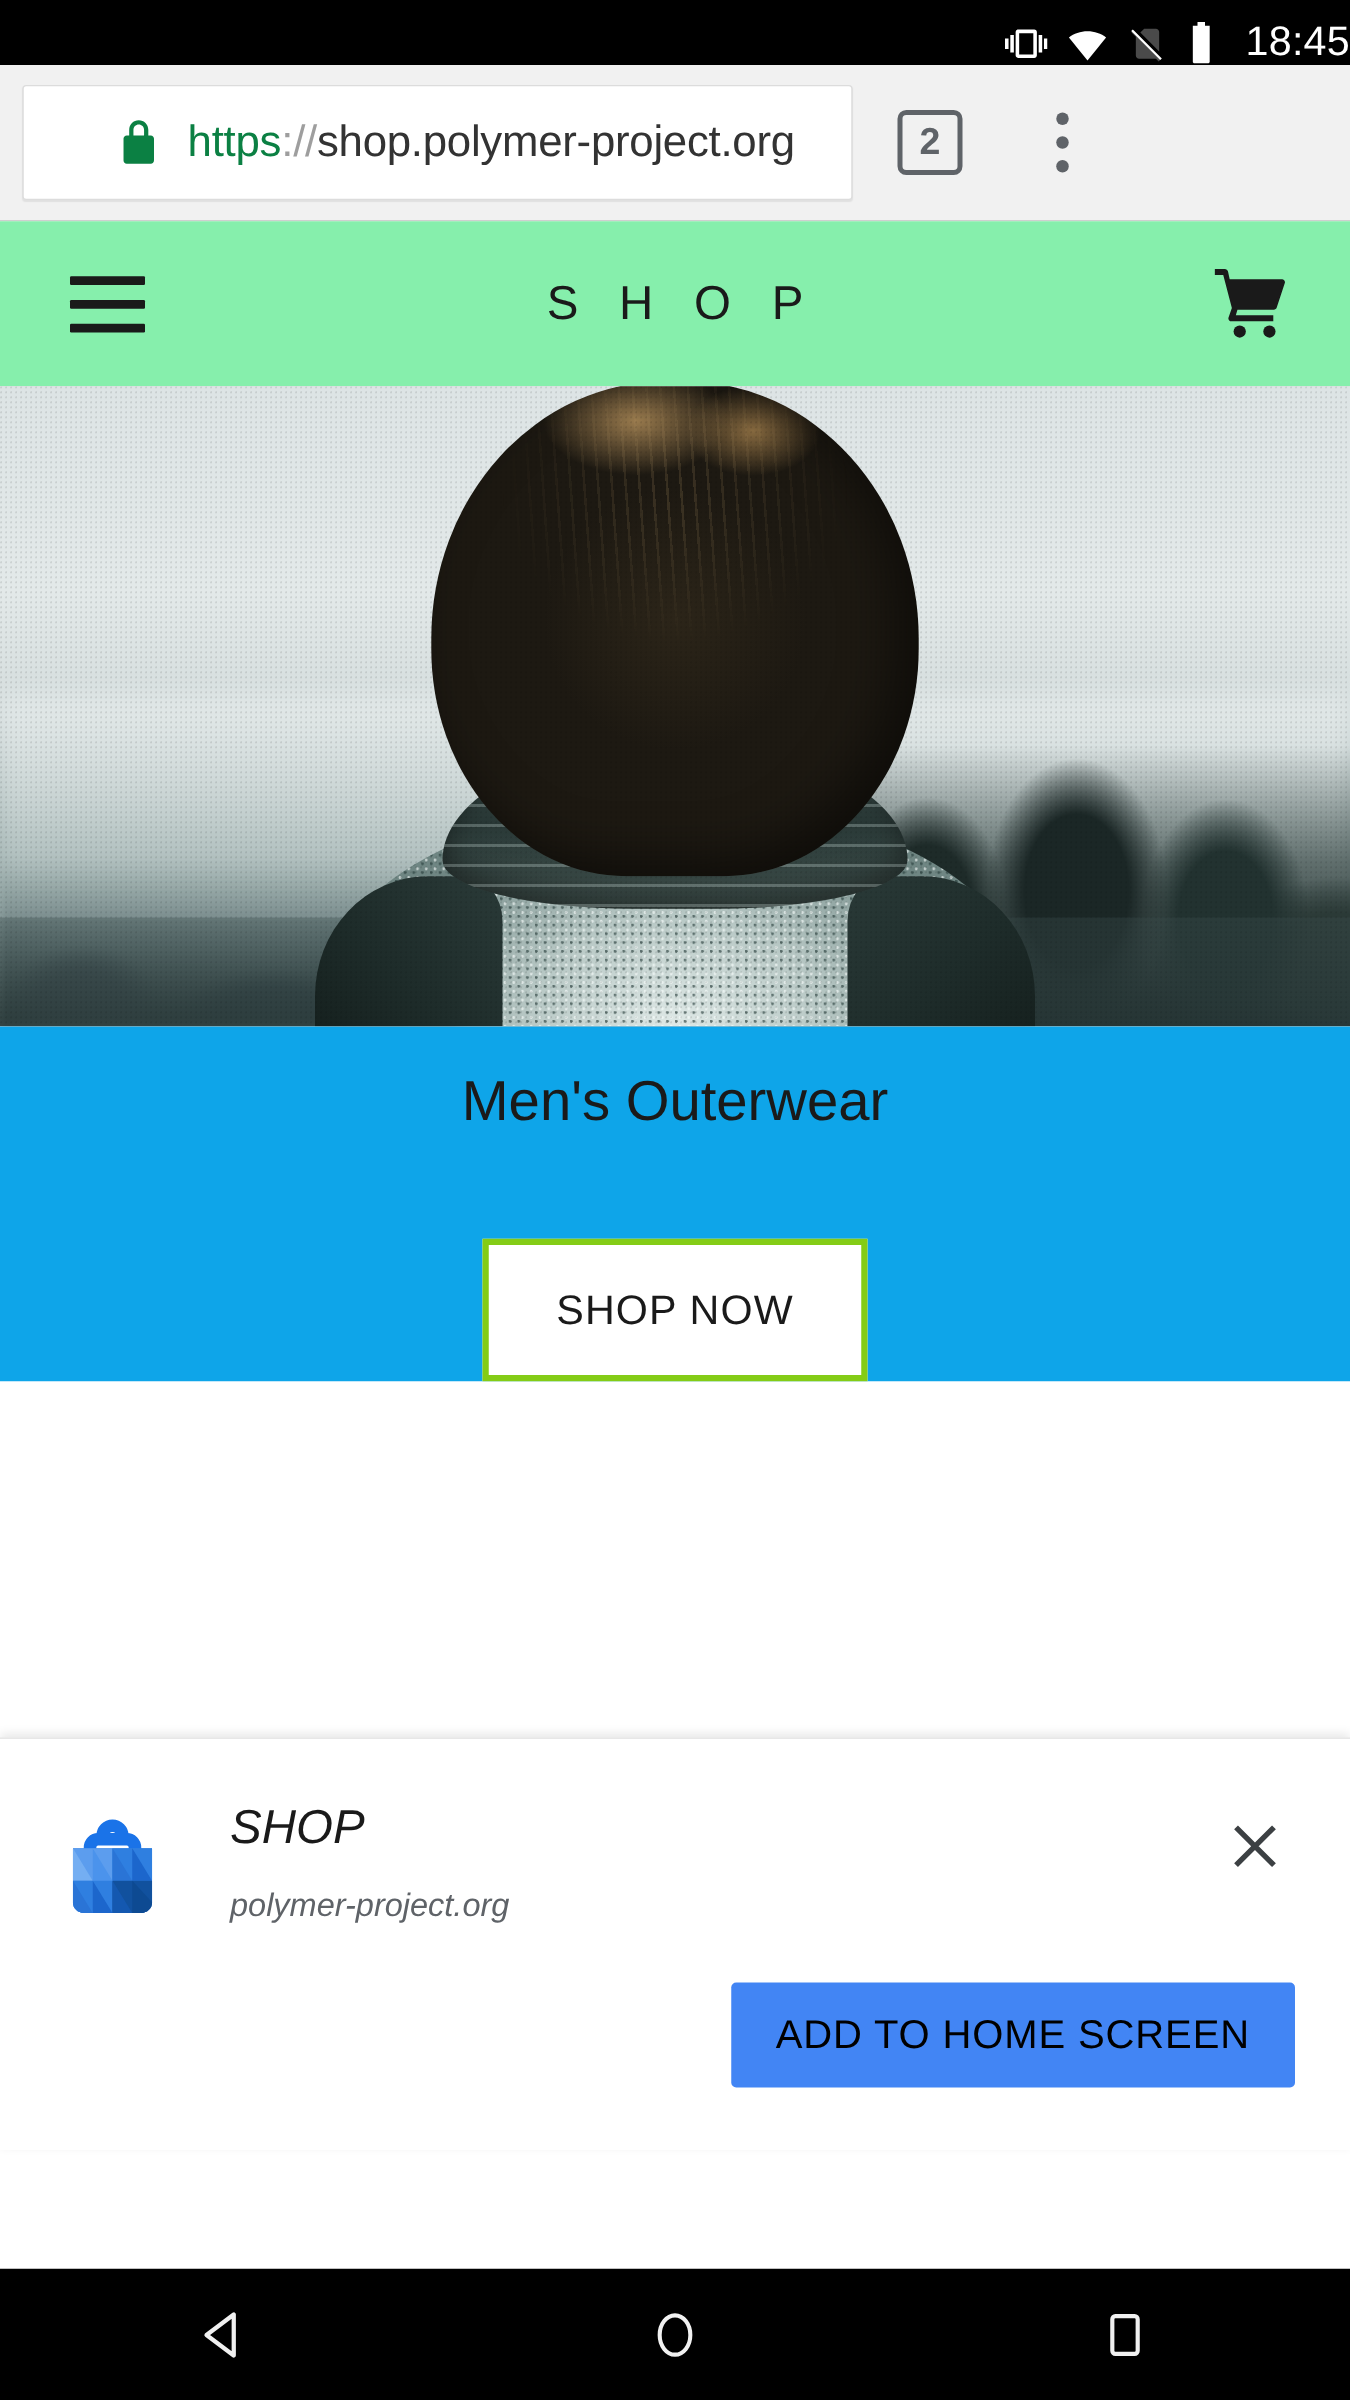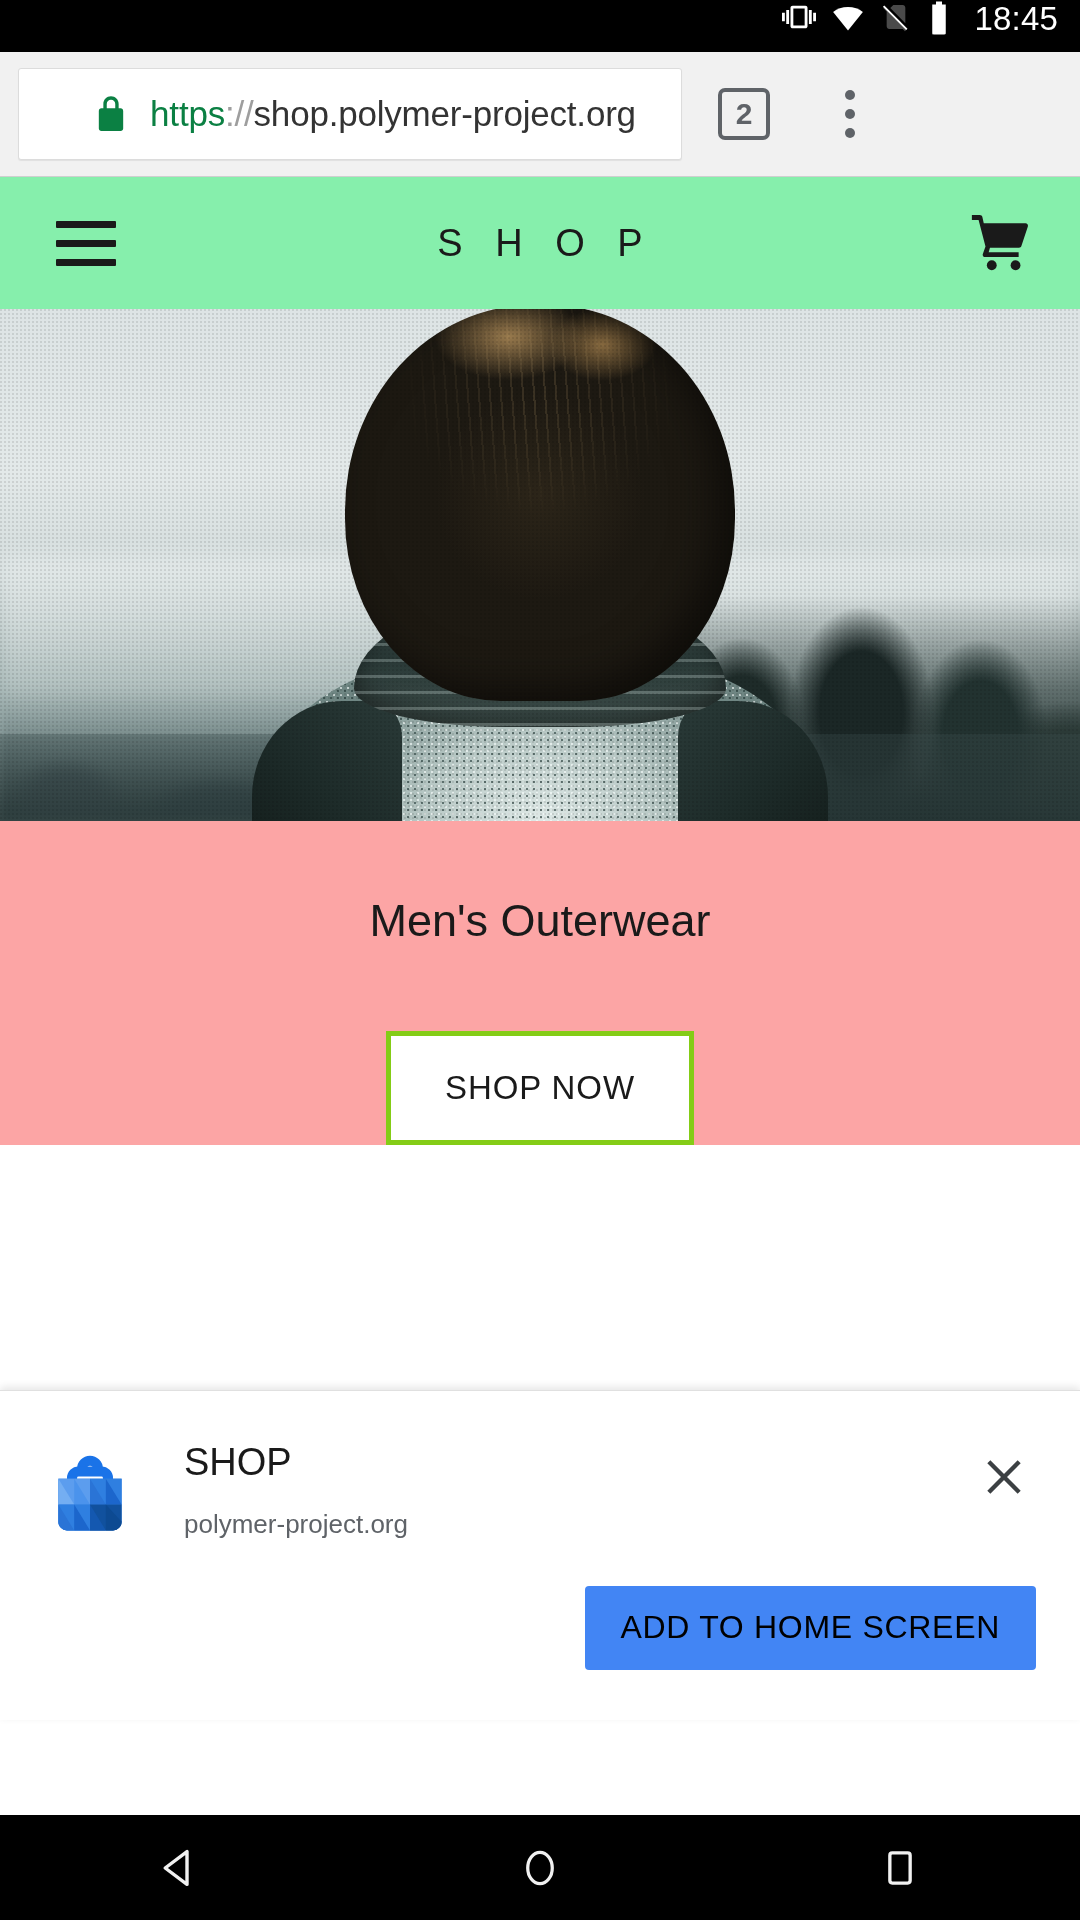--- a/index.html
+++ b/index.html
@@ -8,22 +8,21 @@
     font-family: "Liberation Sans", sans-serif;
     background:#ffffff;
     overflow:hidden;
     position:relative;
   }
 
   
   #status-bar{
     height:52px; width:100%;
     background:#000000;
-    display:flex; align-items:flex-start; justify-content:flex-end;
-    padding-right:22px;
+    display:flex; align-items:flex-end; justify-content:flex-end;
     gap:14px;
   }
   .sb-icon{ display:flex; align-items:center; justify-content:center; }
   #status-clock{
     color:#ffffff; font-size:33px; font-weight:400;
     letter-spacing:.2px; margin-left:8px;
     font-family:"Liberation Sans", sans-serif;
   }
 
   
@@ -180,39 +179,39 @@
     border-radius:20% 60% 0 0 / 30% 80% 0 0;
   }
   #hero-grain{
     position:absolute; inset:0; opacity:.2; pointer-events:none;
     background-image:radial-gradient(circle at 1px 1px, rgba(0,0,0,.5) .7px, transparent 1px);
     background-size:4px 4px;
   }
 
   
   #promo{
-    width:100%; background:#fca5a5;
-    padding-top:74px; text-align:center;
+    width:100%; background:#0ea5e9;
+    padding-top:34px; text-align:center;
   }
   #promo-title{ font-size:45px; font-weight:400; color:#1a1a1a; }
   #shop-now-button{
     margin:84px auto 0; width:308px; height:114px;
     border:5px solid #84cc16; background:#ffffff;
     display:flex; align-items:center; justify-content:center;
     font-size:33px; letter-spacing:.9px; color:#1a1a1a;
   }
 
   
   #a2hs-banner{
     position:absolute; left:0; right:0; top:1390px; height:330px;
     background:#ffffff;
     border-top:1px solid #e0e0e0;
     box-shadow:0 -3px 8px rgba(0,0,0,.10);
   }
-  #banner-row{ display:flex; align-items:flex-start; padding:52px 44px 0 44px; }
+  #banner-row{ display:flex; align-items:flex-start; padding:52px 44px 0 44px;font-style:italic; }
   #app-icon{ width:92px; height:92px; position:relative; flex:none; margin-top:4px;}
   #banner-text{ margin-left:48px; flex:1; }
   #banner-app-name{ font-size:38px; color:#1a1a1a; font-weight:400; line-height:1.05;}
   #banner-app-origin{ margin-top:26px; font-size:26px; color:#5f6368; }
   #banner-close{
     width:64px; height:64px; display:flex; align-items:center; justify-content:center;
     flex:none; margin-top:2px;
   }
   #banner-actions{ display:flex; justify-content:flex-end; padding:46px 44px 0 0; }
   #add-to-home-button{

